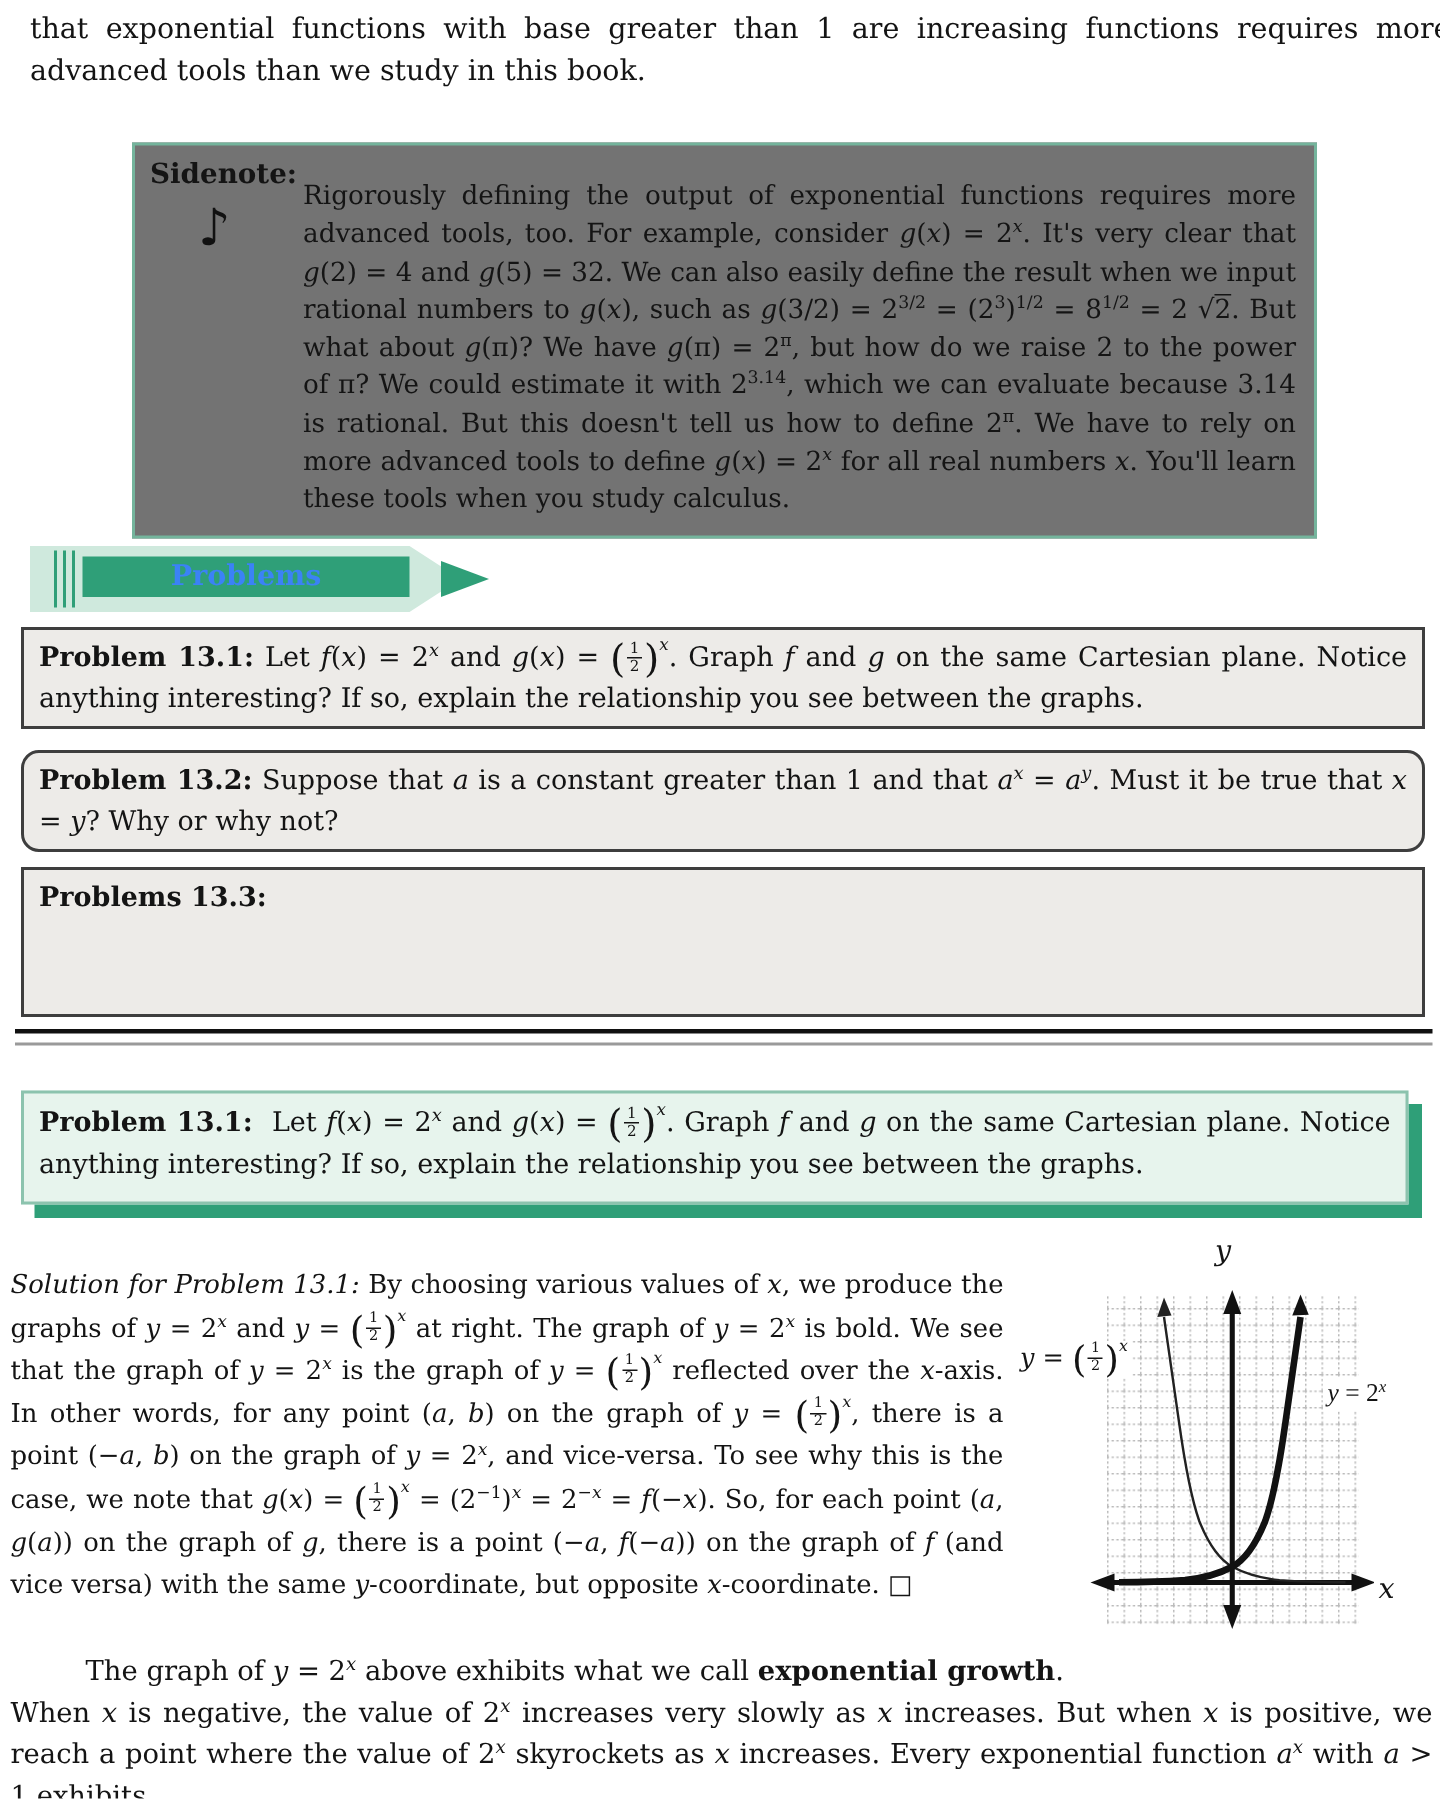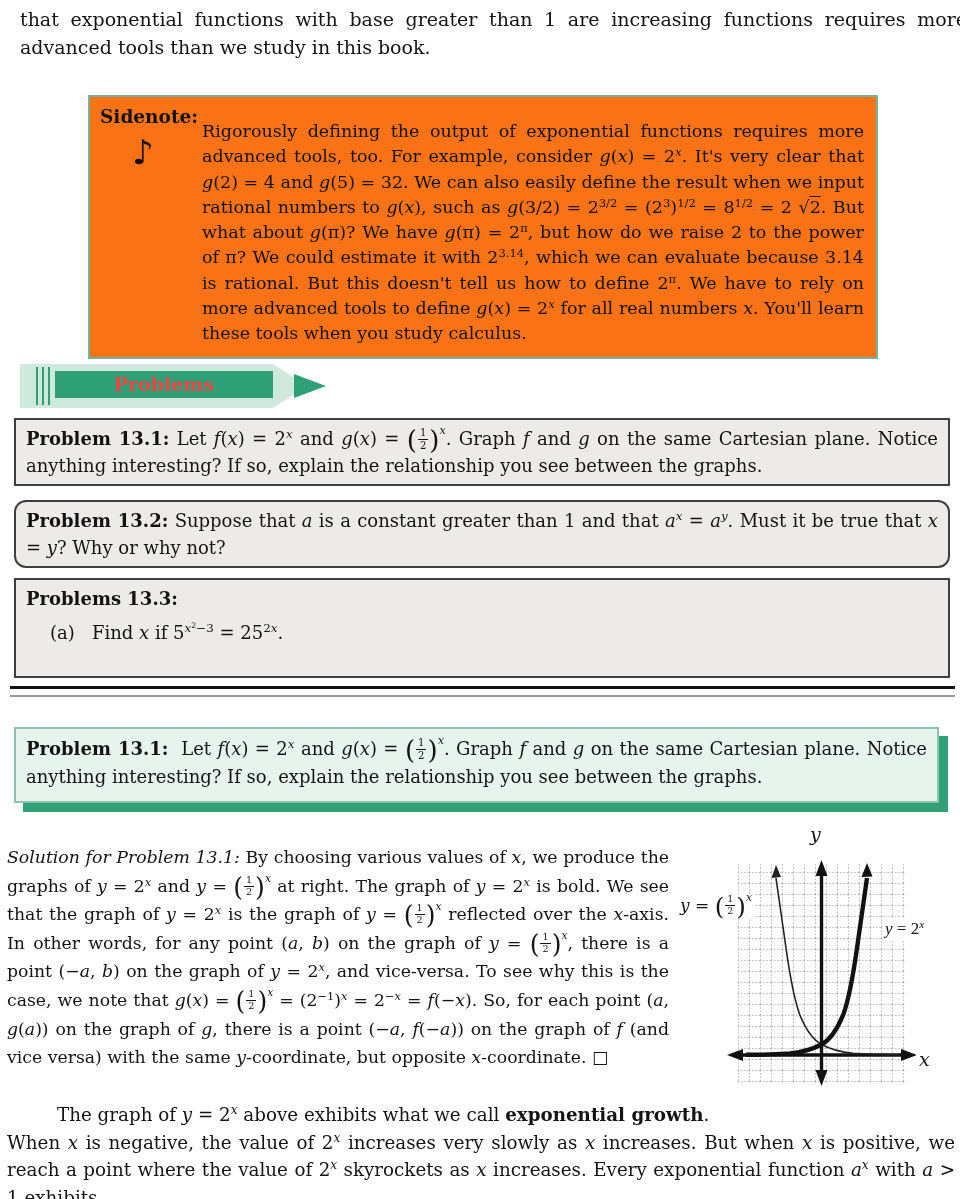--- a/index.html
+++ b/index.html
@@ -16,30 +16,30 @@
   .fr{display:inline-block;vertical-align:middle;text-align:center;font-size:0.56em;line-height:1.12;margin:0 1px;position:relative;top:-0.1em;}
   .fr .n{display:block;border-bottom:1px solid #141414;padding:0 2px;}
   .fr .d{display:block;}
   .lp,.rp{font-size:1.45em;line-height:0;vertical-align:-0.16em;}
   .hx{font-size:0.62em;line-height:0;vertical-align:0.95em;}
 
   .intro{position:absolute;left:20px;top:6px;width:947px;font-size:19px;line-height:27.5px;text-align:justify;}
 
   
   .sidenote{position:absolute;left:88px;top:95px;width:790px;min-height:236px;box-sizing:border-box;
-    background:#f97316;border:2px solid #74b49c;}
+    background:#737373;border:2px solid #74b49c;}
   .sidenote-label{position:absolute;left:10px;top:9px;font-weight:bold;font-size:18.5px;}
   .music-note{position:absolute;left:42px;top:38px;font-size:34px;line-height:34px;color:#111;}
   .sidenote-body{margin:22px 12px 10px 112px;font-size:17.5px;line-height:25.3px;text-align:justify;}
 
   
   .banner{position:absolute;left:17px;top:362px;width:335px;height:48px;}
   .banner svg{position:absolute;left:0;top:0;}
   .banner-label{position:absolute;left:38px;top:10px;width:218px;height:26px;line-height:25px;
-    text-align:center;color:#ef4444;font-weight:bold;font-size:19px;font-family:"DejaVu Serif",serif;}
+    text-align:center;color:#3b82f6;font-weight:bold;font-size:19px;font-family:"DejaVu Serif",serif;}
 
   
   .pbox{position:absolute;left:14px;width:936px;box-sizing:border-box;background:#edebe8;
     border:2px solid #3e3e3e;padding:5px 10px;font-size:18px;line-height:27px;text-align:justify;}
   .pbox .ptitle{font-weight:bold;}
   .pbox-1{top:418px;min-height:64px;}
   .pbox-2{top:500px;min-height:66px;border-radius:12px;}
   .pbox-3{top:578px;min-height:100px;text-align:left;}
   .ppart{margin:7px 0 0 24px;}
   .ppart .ptag{display:inline-block;width:42px;}
@@ -101,23 +101,20 @@
   <span>Let <i>f</i>(<i>x</i>) = 2<sup><i>x</i></sup> and <i>g</i>(<i>x</i>) = <span class="lp">(</span><span class="fr"><span class="n">1</span><span class="d">2</span></span><span class="rp">)</span><sup class="hx"><i>x</i></sup>.  Graph <i>f</i> and <i>g</i> on the same Cartesian plane.  Notice anything interesting? If so, explain the relationship you see between the graphs.</span>
 </div>
 
 <div class="pbox pbox-2">
   <span class="ptitle">Problem 13.2:</span>
   <span>Suppose that <i>a</i> is a constant greater than 1 and that <i>a</i><sup><i>x</i></sup> = <i>a</i><sup><i>y</i></sup>.  Must it be true that <i>x</i> = <i>y</i>? Why or why not?</span>
 </div>
 
 <div class="pbox pbox-3">
   <div class="ptitle">Problems 13.3:</div>
-  <div class="ppart">
-    <span class="ptag">(a)</span><span>Find <i>x</i> if 5<sup><i>x</i><sup>2</sup>−3</sup> = 25<sup>2<i>x</i></sup>.</span>
-  </div>
 </div>
 
 <div class="dblrule">
   <div class="r1"></div>
   <div class="r2"></div>
 </div>
 
 <div class="restate-wrap">
   <div class="restate-shadow"></div>
   <div class="restate-box">

